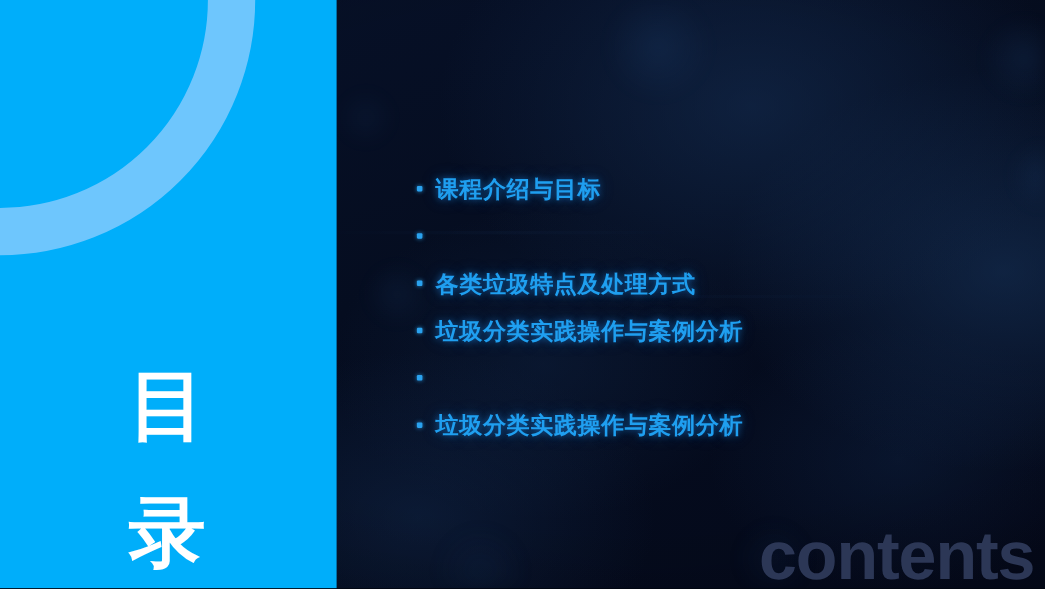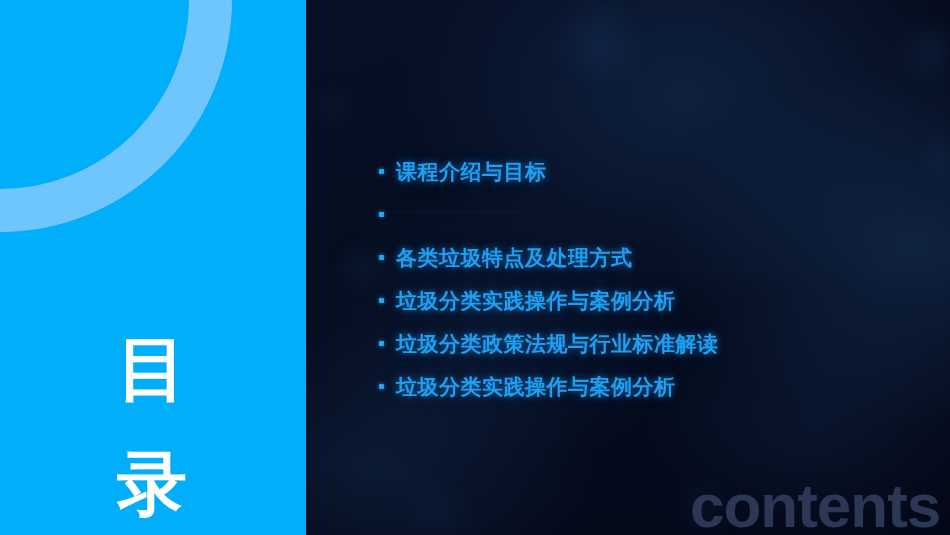--- a/index.html
+++ b/index.html
@@ -169,21 +169,20 @@
     <div class="toc-item">
       <span class="bullet"></span>
       <span class="toc-label">各类垃圾特点及处理方式</span>
     </div>
     <div class="toc-item">
       <span class="bullet"></span>
       <span class="toc-label">垃圾分类实践操作与案例分析</span>
     </div>
     <div class="toc-item">
       <span class="bullet"></span>
-      <span class="toc-label">垃圾分类政策法规与行业标准解读</span>
     </div>
     <div class="toc-item">
       <span class="bullet"></span>
       <span class="toc-label">垃圾分类实践操作与案例分析</span>
     </div>
   </div>
 
   <div class="watermark">contents</div>
 
 </div>

